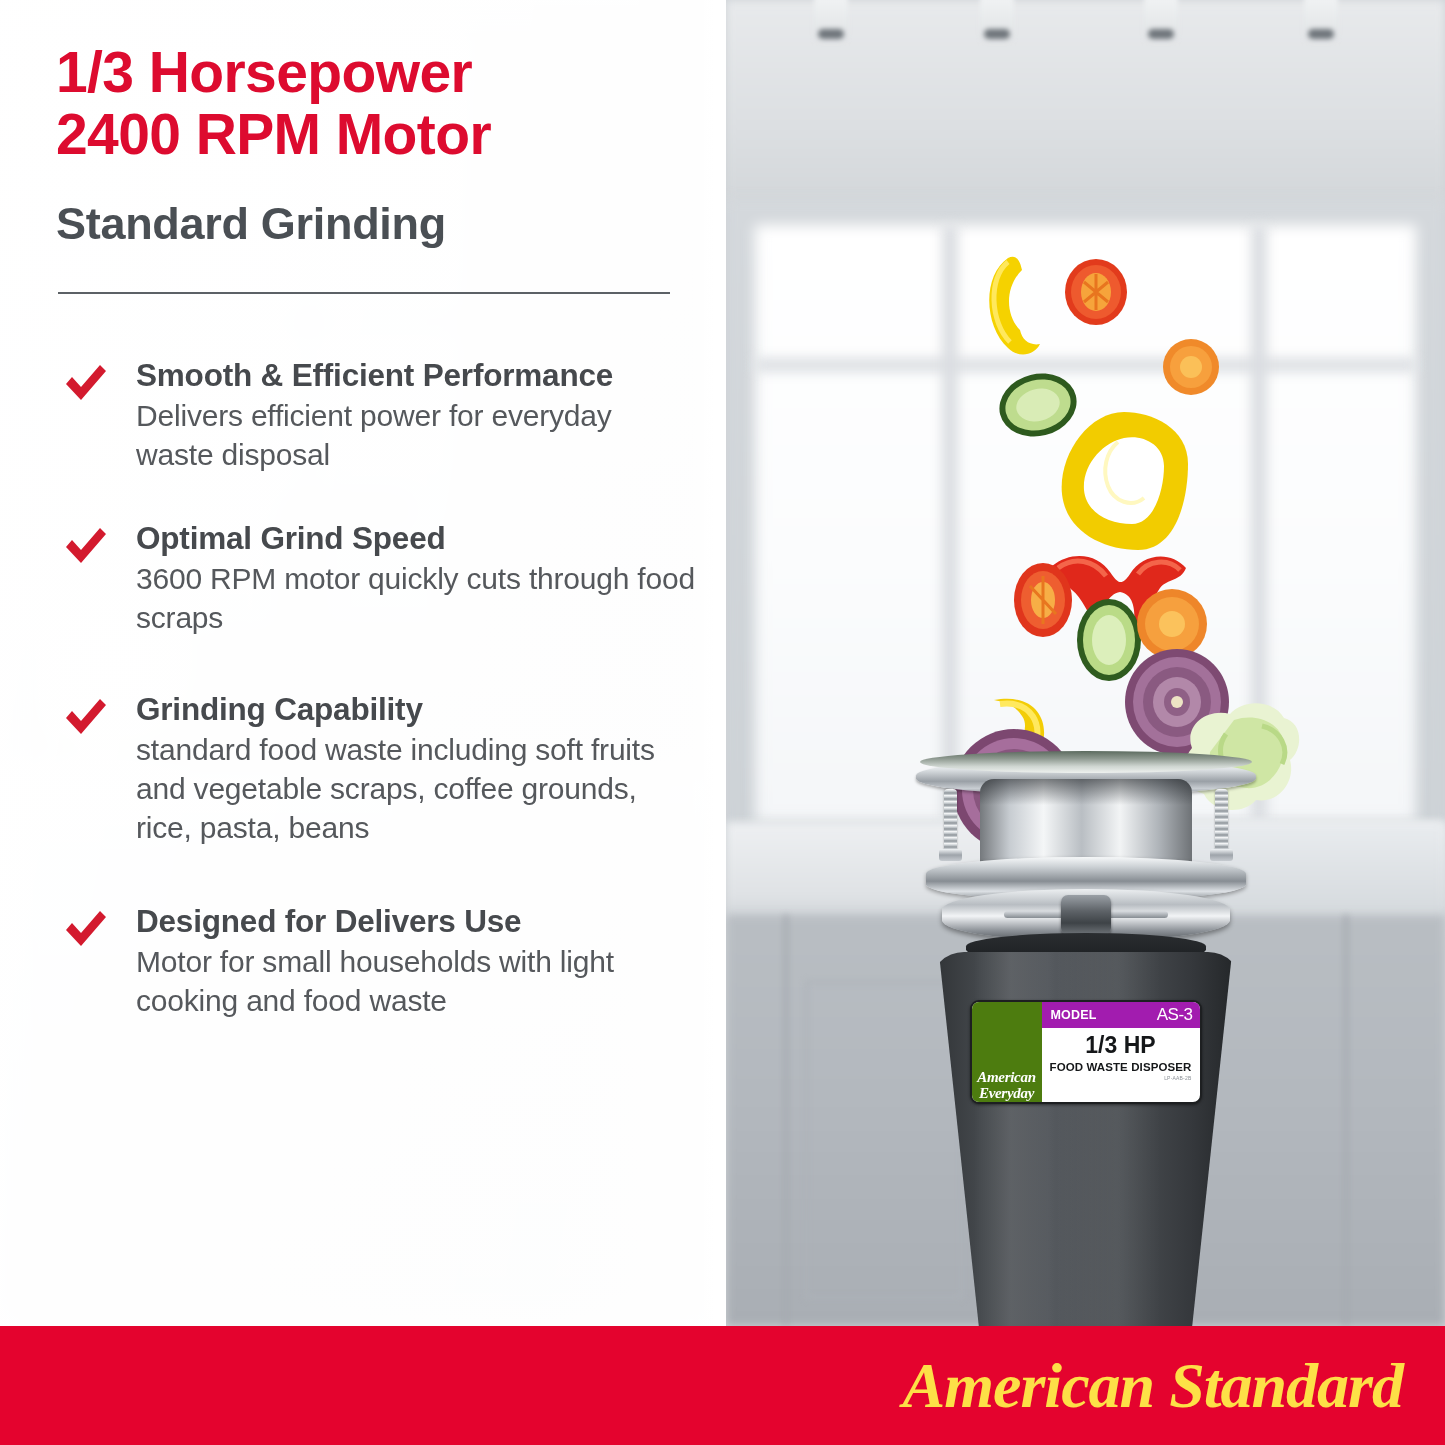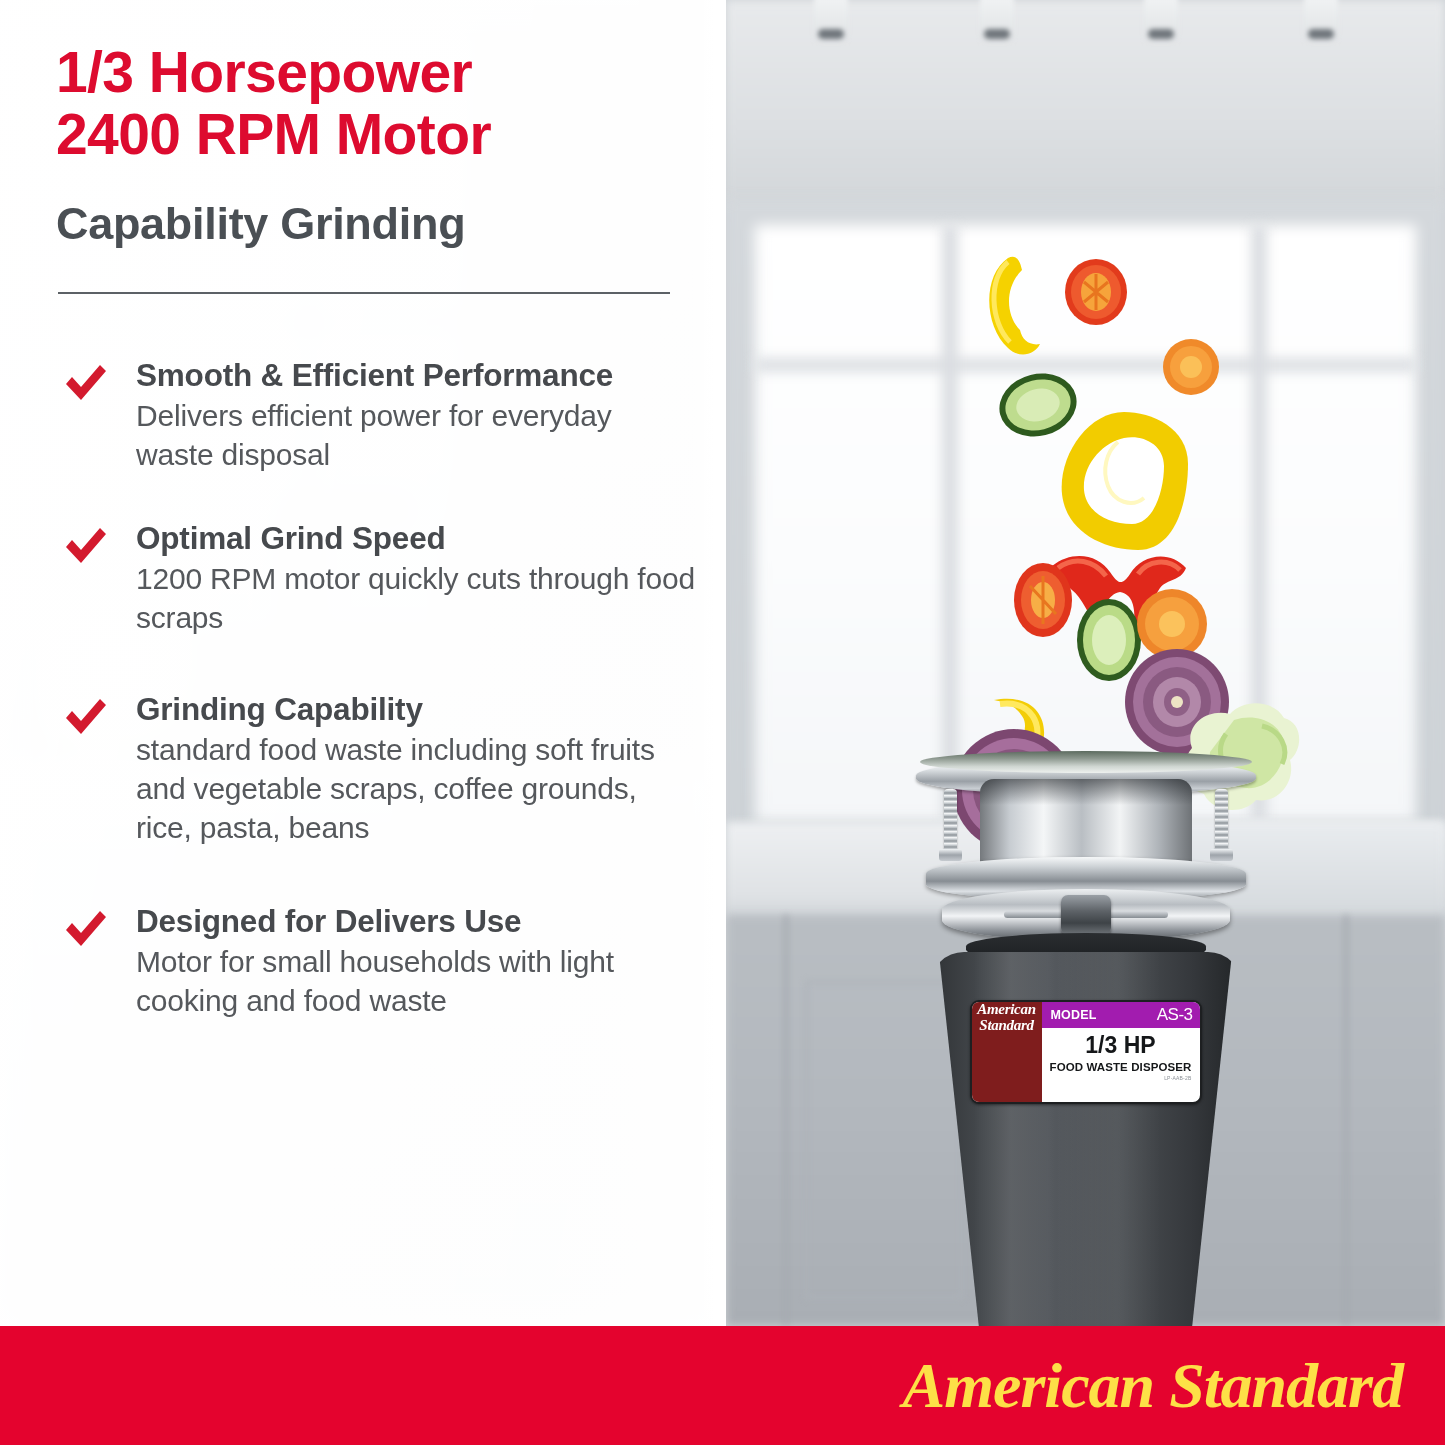--- a/index.html
+++ b/index.html
@@ -133,21 +133,21 @@
      width:312px; height:380px; pointer-events:none;
      background:linear-gradient(90deg,rgba(255,255,255,0) 14%, rgba(255,255,255,.10) 26%,
                 rgba(255,255,255,0) 40%, rgba(255,255,255,.06) 60%, rgba(255,255,255,0) 74%);
      clip-path:polygon(3% 0%, 97% 0%, 84% 100%, 16% 100%); }
 
   
   .label{ position:absolute; left:50%; transform:translateX(-50%); top:1000px;
      width:232px; height:104px; background:#fff; border-radius:9px;
      border:2px solid #1d1f21; box-shadow:0 1px 3px rgba(0,0,0,.5); overflow:hidden;
      display:flex; }
-  .lbl-left{ width:70px; background:#7f1d1d; display:flex; align-items:flex-start; justify-content:center; }
+  .lbl-left{ width:70px; background:#4d7c0f; display:flex; align-items:flex-end; justify-content:center; }
   .lbl-brand{ color:#fff; font-family:"Liberation Serif", serif; font-style:italic; font-weight:bold;
      font-size:15px; line-height:1.06; text-align:center; letter-spacing:-.3px; }
   .lbl-right{ flex:1; display:flex; flex-direction:column; }
   .lbl-model{ background:#a21caf; color:#fff; display:flex; align-items:center; gap:0;
      padding:3px 7px 3px 9px; }
   .lbl-model-w{ font-size:12.5px; font-weight:bold; letter-spacing:.2px; }
   .lbl-model-v{ font-size:17px; font-weight:normal; letter-spacing:-.5px; margin-left:auto; }
   .lbl-hp{ color:#151719; font-size:23px; font-weight:bold; text-align:center; padding:4px 0 2px; }
   .lbl-type{ color:#151719; font-size:11.5px; font-weight:bold; text-align:center; letter-spacing:.1px; }
   .lbl-code{ color:#8b9096; font-size:5px; text-align:right; padding:2px 8px 0 0; letter-spacing:.2px; }
@@ -184,21 +184,21 @@
     </div>
     <div class="lp-wash"></div>
     <div class="lp-edge"></div>
 
     <div class="lp-content">
       <div class="headline">
         <div>1/3 Horsepower</div>
         <div>2400 RPM Motor</div>
       </div>
 
-      <div class="subhead">Capability Grinding</div>
+      <div class="subhead">Standard Grinding</div>
 
       <div class="rule"></div>
 
       <div class="features">
 
         <div class="feature" style="margin-bottom:44px;">
           <span class="check">
             <svg viewBox="0 0 46 46" width="46" height="46">
               <path d="M4 23 L10 16 L19 26 L38 4 L44 10 L19 39 Z" fill="#D31A2E"></path>
             </svg>
@@ -207,21 +207,21 @@
           <div class="f-desc">Delivers efficient power for everyday waste disposal</div>
         </div>
 
         <div class="feature" style="margin-bottom:52px;">
           <span class="check">
             <svg viewBox="0 0 46 46" width="46" height="46">
               <path d="M4 23 L10 16 L19 26 L38 4 L44 10 L19 39 Z" fill="#D31A2E"></path>
             </svg>
           </span>
           <div class="f-title">Optimal Grind Speed</div>
-          <div class="f-desc">1200 RPM motor quickly cuts through food scraps</div>
+          <div class="f-desc">3600 RPM motor quickly cuts through food scraps</div>
         </div>
 
         <div class="feature" style="margin-bottom:54px;">
           <span class="check">
             <svg viewBox="0 0 46 46" width="46" height="46">
               <path d="M4 23 L10 16 L19 26 L38 4 L44 10 L19 39 Z" fill="#D31A2E"></path>
             </svg>
           </span>
           <div class="f-title">Grinding Capability</div>
           <div class="f-desc">standard food waste including soft fruits and vegetable scraps, coffee grounds, rice, pasta, beans</div>
@@ -413,21 +413,21 @@
       <div class="gasket"></div>
     </div>
 
     <div class="body"></div>
     <div class="body-hi"></div>
 
     <div class="label">
       <div class="lbl-left">
         <div class="lbl-brand">
           <div>American</div>
-          <div>Standard</div>
+          <div>Everyday</div>
         </div>
       </div>
       <div class="lbl-right">
         <div class="lbl-model">
           <span class="lbl-model-w">MODEL</span>
           <span class="lbl-model-v">AS-3</span>
         </div>
         <div class="lbl-hp">1/3 HP</div>
         <div class="lbl-type">FOOD WASTE DISPOSER</div>
         <div class="lbl-code">LP-AAB-2B</div>

